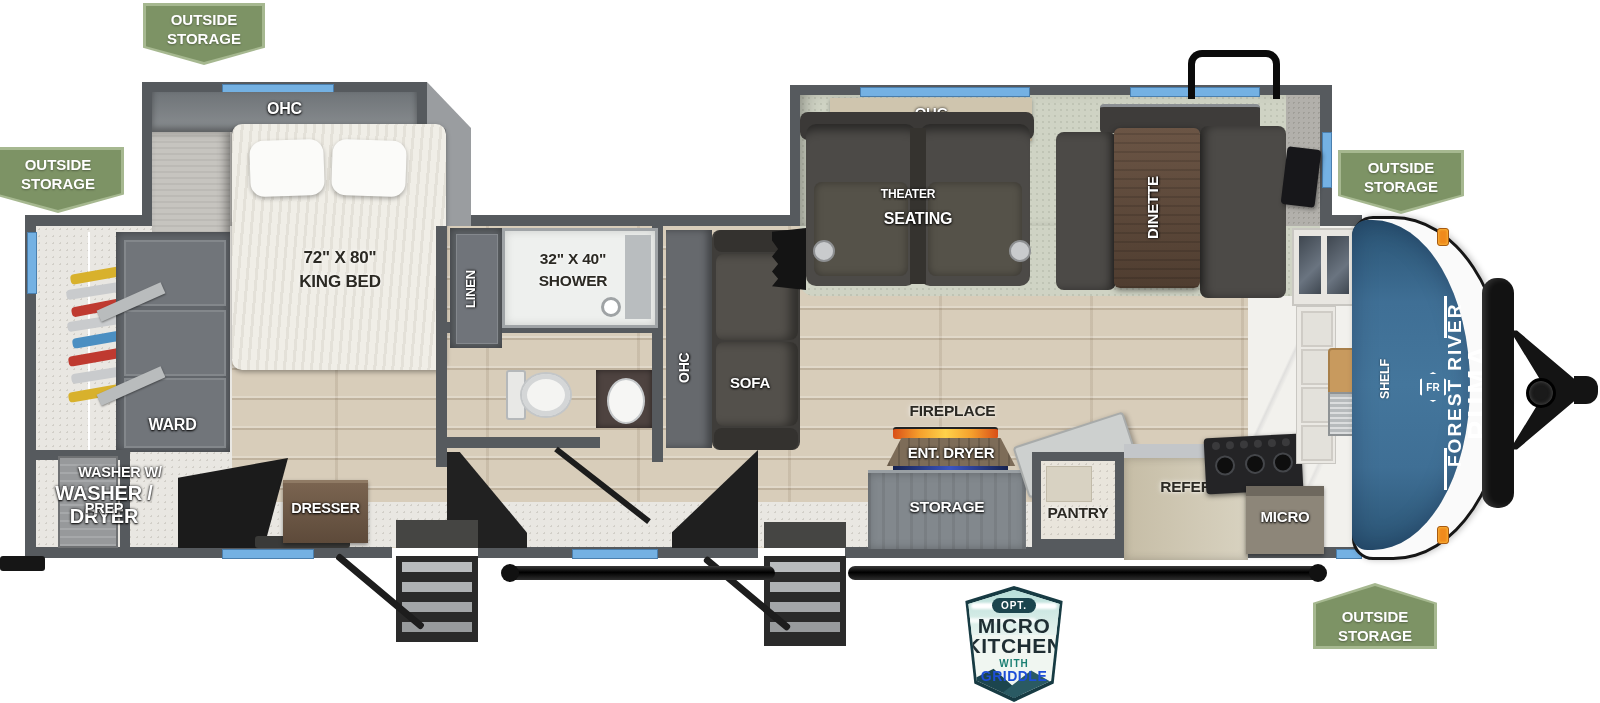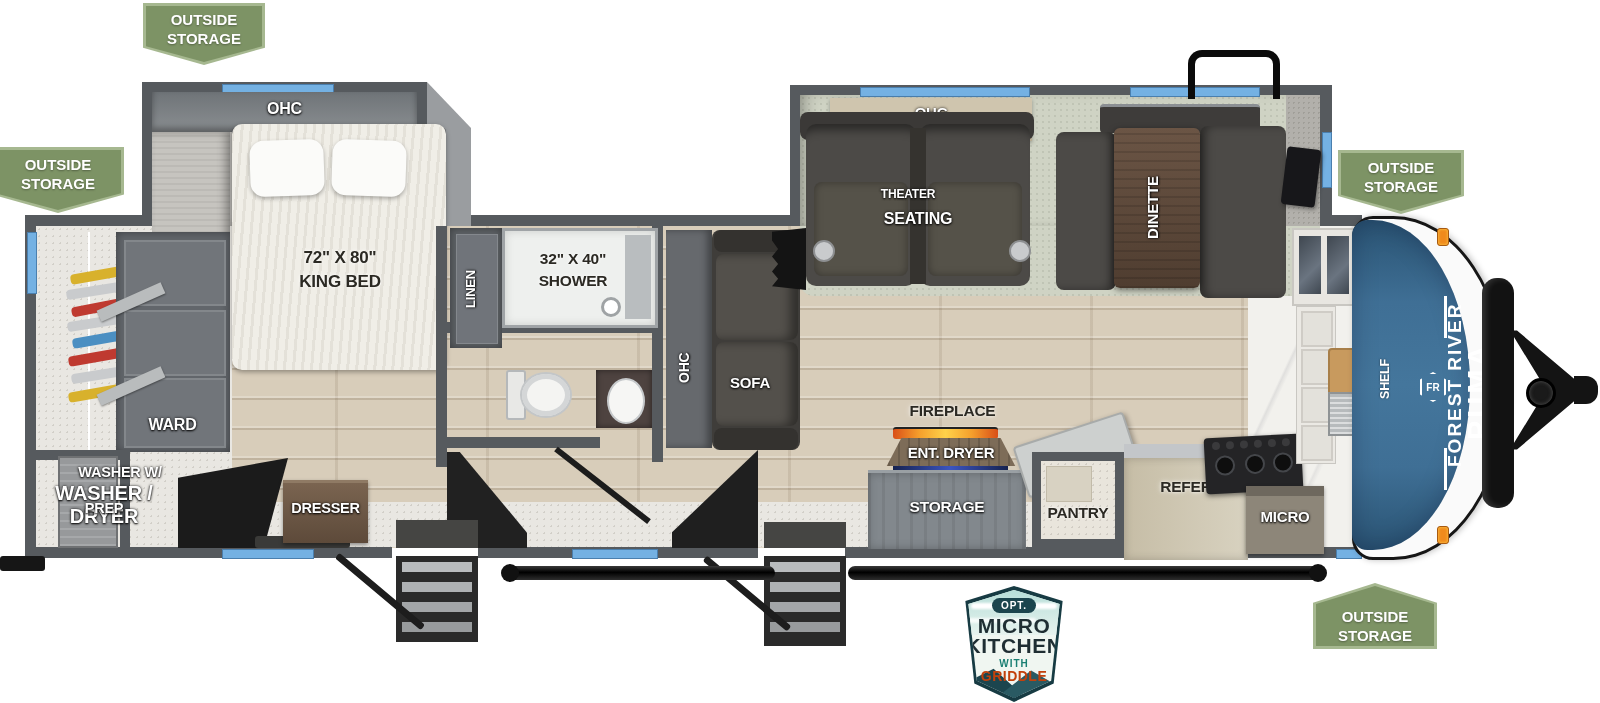--- a/index.html
+++ b/index.html
@@ -317,17 +317,17 @@
       <div class="abs" style="left:14%;top:12%;width:72%;height:6px;background:#fff;border-radius:3px;filter:blur(1px);"></div>
       <div class="abs" style="left:8%;top:26%;width:60%;height:5px;background:#ffffffcc;border-radius:3px;filter:blur(1px);"></div>
       <div class="abs" style="left:0;bottom:0;width:60%;height:34%;background:#1c454e;clip-path:polygon(0 100%,0 10%,30% 45%,55% 20%,100% 100%);"></div>
       <div class="abs" style="right:0;bottom:0;width:65%;height:30%;background:#2a5a63;clip-path:polygon(0 100%,45% 15%,70% 50%,100% 5%,100% 100%);"></div>
       <div class="abs" style="left:0;top:5%;width:100%;text-align:center;">
         <span style="display:inline-block;background:#1c454e;color:#fff;font-size:10px;font-weight:700;padding:2px 9px;border-radius:9px;letter-spacing:1px;">OPT.</span>
       </div>
       <div class="abs" style="left:0;top:22%;width:100%;text-align:center;color:#1f2e33;font-size:21px;font-weight:800;letter-spacing:.5px;">MICRO</div>
       <div class="abs" style="left:0;top:41%;width:100%;text-align:center;color:#1f2e33;font-size:21px;font-weight:800;letter-spacing:.5px;">KITCHEN</div>
       <div class="abs" style="left:0;top:63%;width:100%;text-align:center;color:#1b7f73;font-size:10px;font-weight:800;letter-spacing:1px;">WITH</div>
-      <div class="abs" style="left:0;top:72%;width:100%;text-align:center;color:#c2410c;font-size:14px;font-weight:800;letter-spacing:.5px;">GRIDDLE</div>
+      <div class="abs" style="left:0;top:72%;width:100%;text-align:center;color:#1d4ed8;font-size:14px;font-weight:800;letter-spacing:.5px;">GRIDDLE</div>
     </div>
   </div>
 
 </div>
 
 </body></html>

